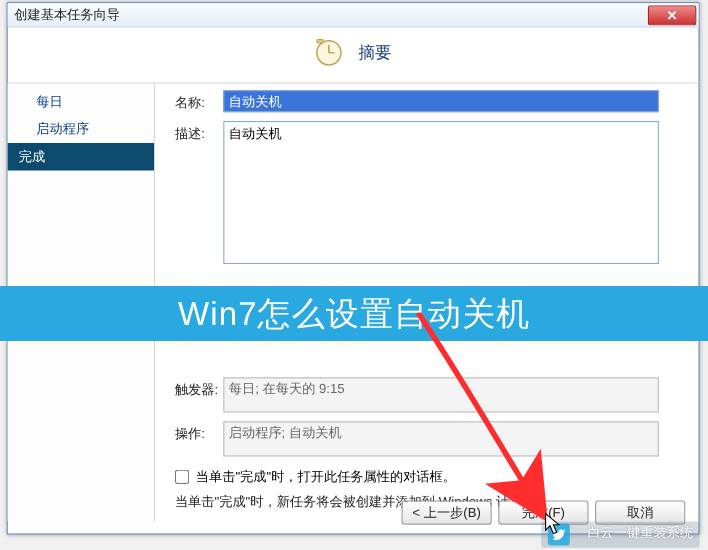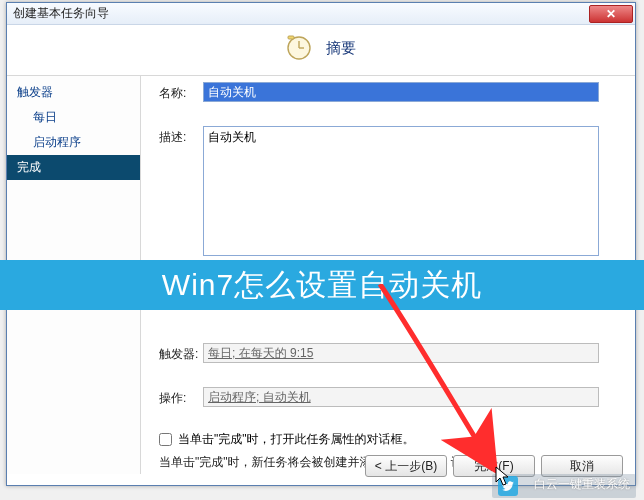--- a/index.html
+++ b/index.html
@@ -76,21 +76,21 @@
     background: #0c4a6e;
     color: #fff;
   }
   .main {
     flex: 1;
     padding: 6px 12px 0 18px;
     position: relative;
   }
   .field-row {
     display: flex;
-    margin-bottom: 24px;
+    margin-bottom: 8px;
     align-items: flex-start;
   }
   .field-row .lbl {
     width: 44px;
     padding-top: 3px;
     color: #222;
   }
   .field-row input[type=text] {
     height: 20px;
     border: 1px solid #8ba9d6;
@@ -124,29 +124,28 @@
     align-items: center;
     justify-content: center;
     letter-spacing: 1px;
     z-index: 10;
   }
   .lower {
     position: absolute;
     left: 152px; right: 12px; top: 340px;
   }
   .readonly-box {
-    height: 20px;
+    height: 32px;
     border: 1px solid #bcbcbc;
     background: #f4f4f4;
     color: #666;
     padding: 1px 4px;
     width: 396px;
     display: inline-block;
     overflow: hidden;
-    text-decoration: underline;
   }
   .chk-row {
     display: flex;
     align-items: center;
     margin-top: 10px;
     gap: 6px;
   }
   .chk-row input { margin: 0; }
   .note { margin-top: 6px; color: #222; }
   .button-row {
@@ -223,21 +222,20 @@
         <line x1="13" y1="13" x2="13" y2="6" stroke="#bda45a" stroke-width="1.4"></line>
         <line x1="13" y1="13" x2="18" y2="13" stroke="#bda45a" stroke-width="1.4"></line>
         <rect x="2" y="1" width="6" height="3" rx="1" fill="#f3d76a" stroke="#bda45a"></rect>
       </svg>
     </span>
     <h1>摘要</h1>
   </div>
 
   <div class="body">
     <div class="sidebar" id="sidebar">
-        <div class="item">触发器</div>
         <div class="item sub">每日</div>
         <div class="item sub">启动程序</div>
         <div class="item active">完成</div>
       </div>
 
     <div class="main">
 
       <div class="field-row">
         <span class="lbl">名称:</span>
         <input type="text" class="selected" value="自动关机" style="">

